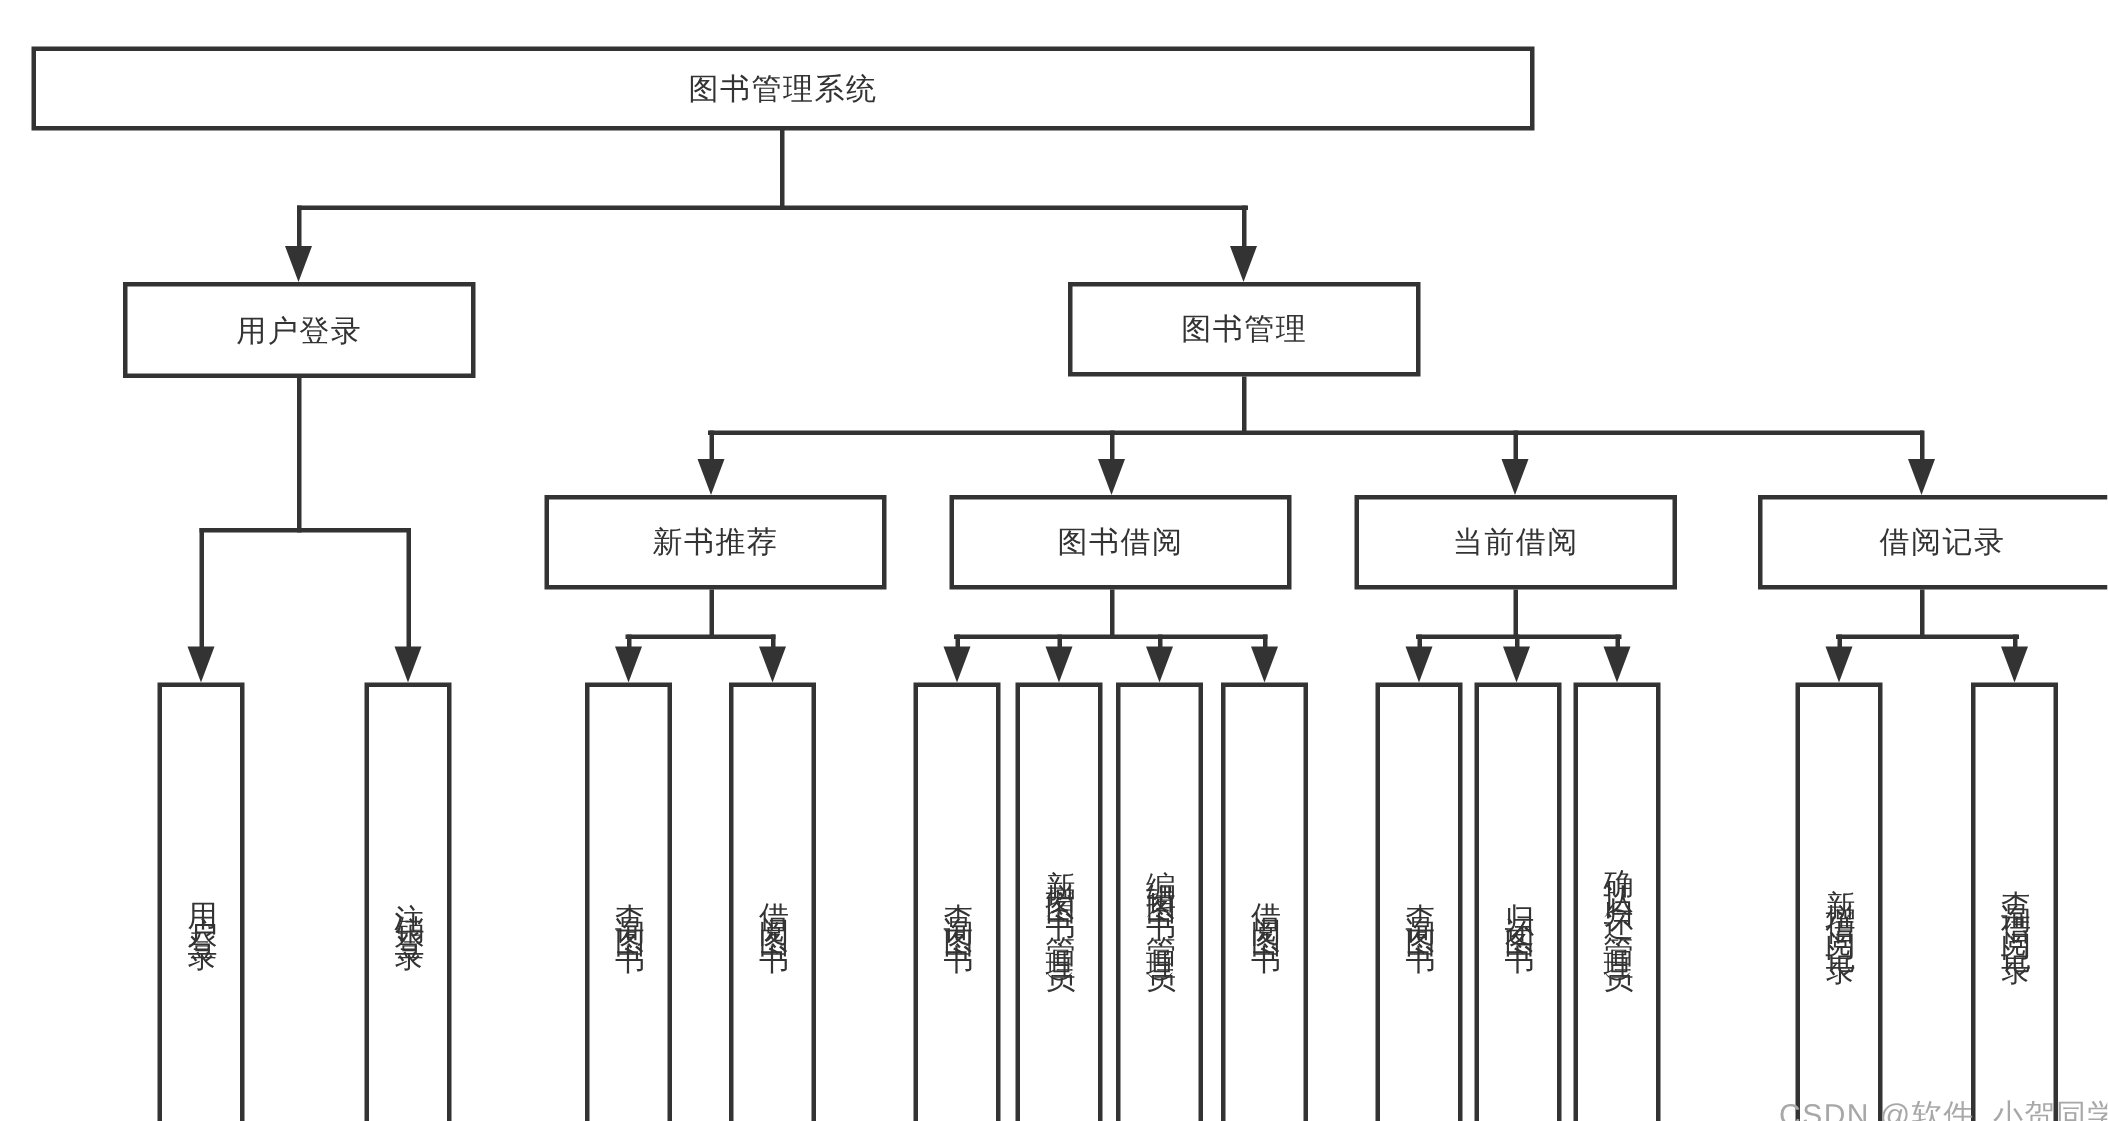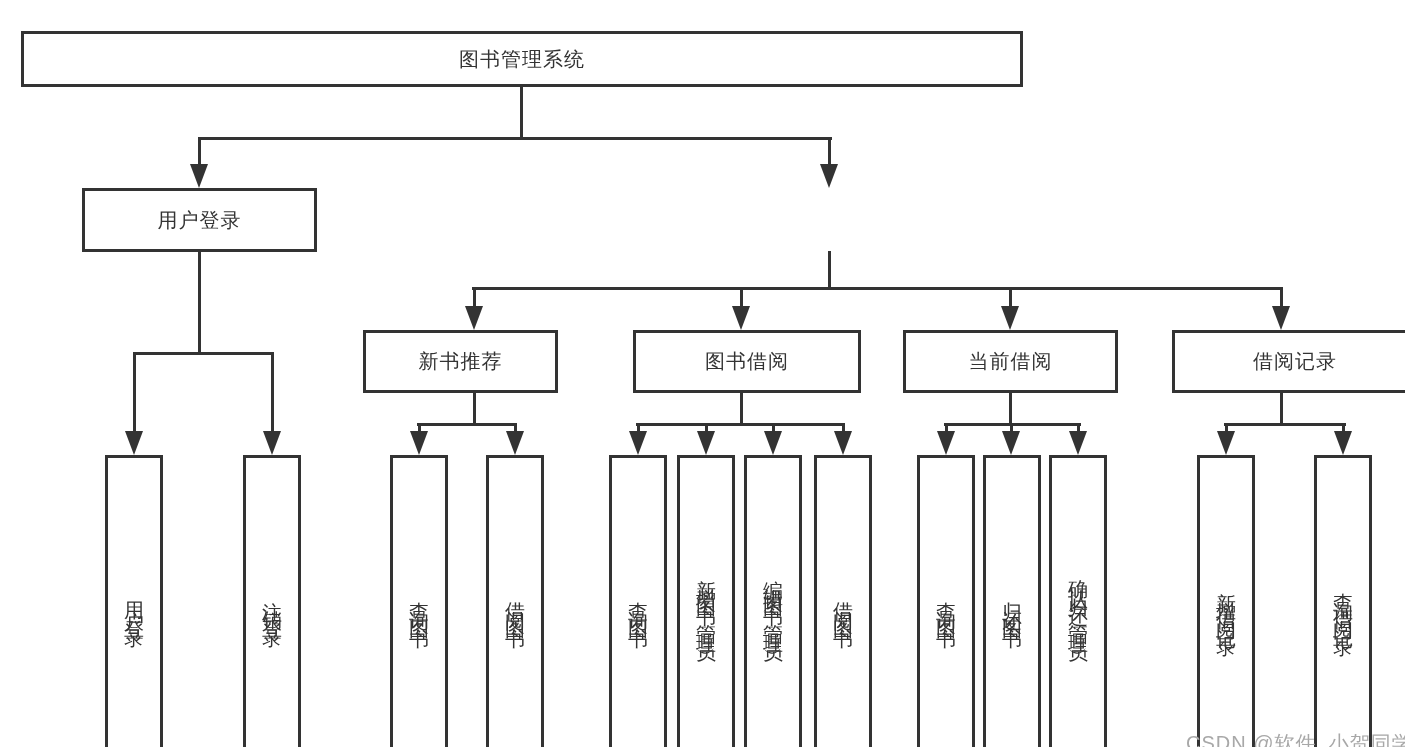--- a/index.html
+++ b/index.html
@@ -60,40 +60,43 @@
   <div class="hline" style="left:198px;top:119px;width:634px;height:3px;"></div>
 
   <div class="vline" style="left:198px;top:119px;width:3px;height:30px;"></div>
   <div class="ahead" style="left:190px;top:146px;"></div>
   <div class="vline" style="left:828px;top:119px;width:3px;height:30px;"></div>
   <div class="ahead" style="left:820px;top:146px;"></div>
 
   <div class="box" style="left:82px;top:170px;width:235px;height:64px;">
     <span>用户登录</span>
   </div>
+  <div class="box" style="left:712px;top:170px;width:235px;height:63px;">
+    <span>图书管理</span>
+  </div>
 
   <div class="vline" style="left:198px;top:233px;width:3px;height:104px;"></div>
   <div class="hline" style="left:133px;top:334px;width:141px;height:3px;"></div>
   <div class="vline" style="left:133px;top:334px;width:3px;height:80px;"></div>
   <div class="ahead" style="left:125px;top:413px;"></div>
   <div class="vline" style="left:271px;top:334px;width:3px;height:80px;"></div>
   <div class="ahead" style="left:263px;top:413px;"></div>
 
   <div class="vline" style="left:828px;top:233px;width:3px;height:39px;"></div>
   <div class="hline" style="left:472px;top:269px;width:810px;height:3px;"></div>
   <div class="vline" style="left:473px;top:269px;width:3px;height:20px;"></div>
   <div class="ahead" style="left:465px;top:288px;"></div>
   <div class="vline" style="left:740px;top:269px;width:3px;height:20px;"></div>
   <div class="ahead" style="left:732px;top:288px;"></div>
   <div class="vline" style="left:1009px;top:269px;width:3px;height:20px;"></div>
   <div class="ahead" style="left:1001px;top:288px;"></div>
   <div class="vline" style="left:1280px;top:269px;width:3px;height:20px;"></div>
   <div class="ahead" style="left:1272px;top:288px;"></div>
 
-  <div class="box" style="left:363px;top:312px;width:195px;height:63px;align-items:center;">
+  <div class="box" style="left:363px;top:312px;width:228px;height:63px;align-items:center;">
     <span>新书推荐</span>
   </div>
   <div class="box" style="left:633px;top:312px;width:228px;height:63px;">
     <span>图书借阅</span>
   </div>
   <div class="box" style="left:903px;top:312px;width:215px;height:63px;">
     <span>当前借阅</span>
   </div>
   <div class="box" style="left:1172px;top:312px;width:246px;height:63px;">
     <span>借阅记录</span>

